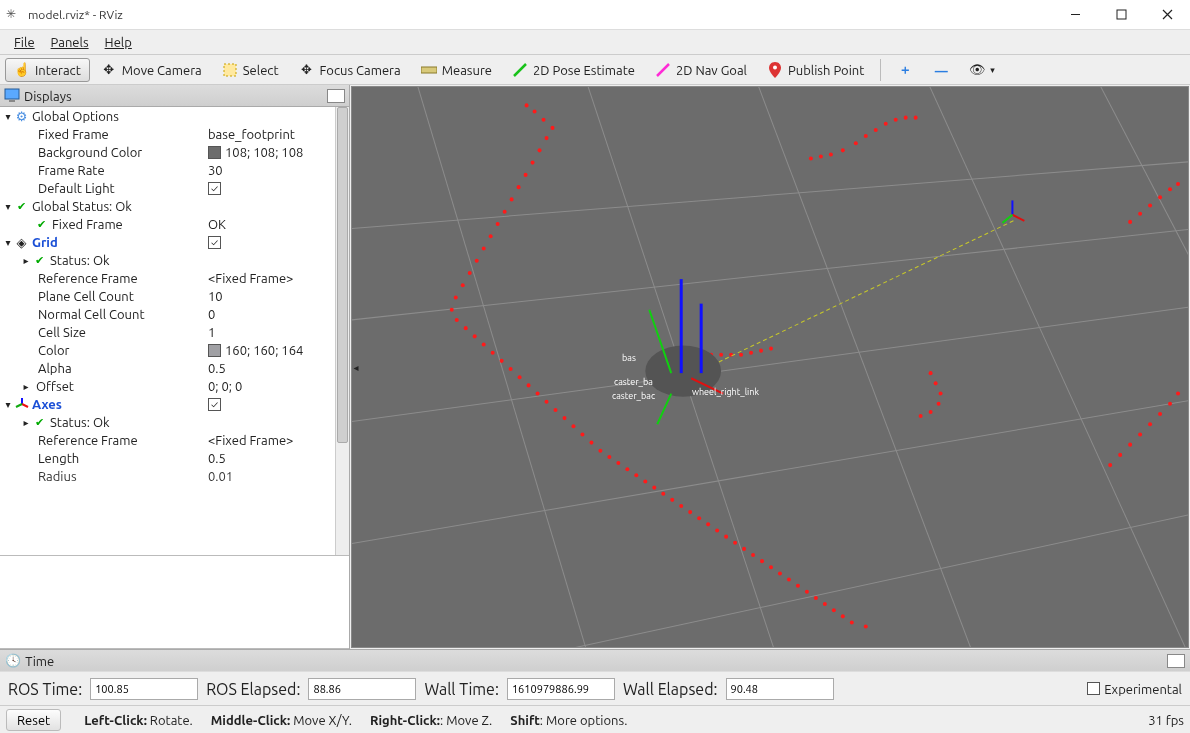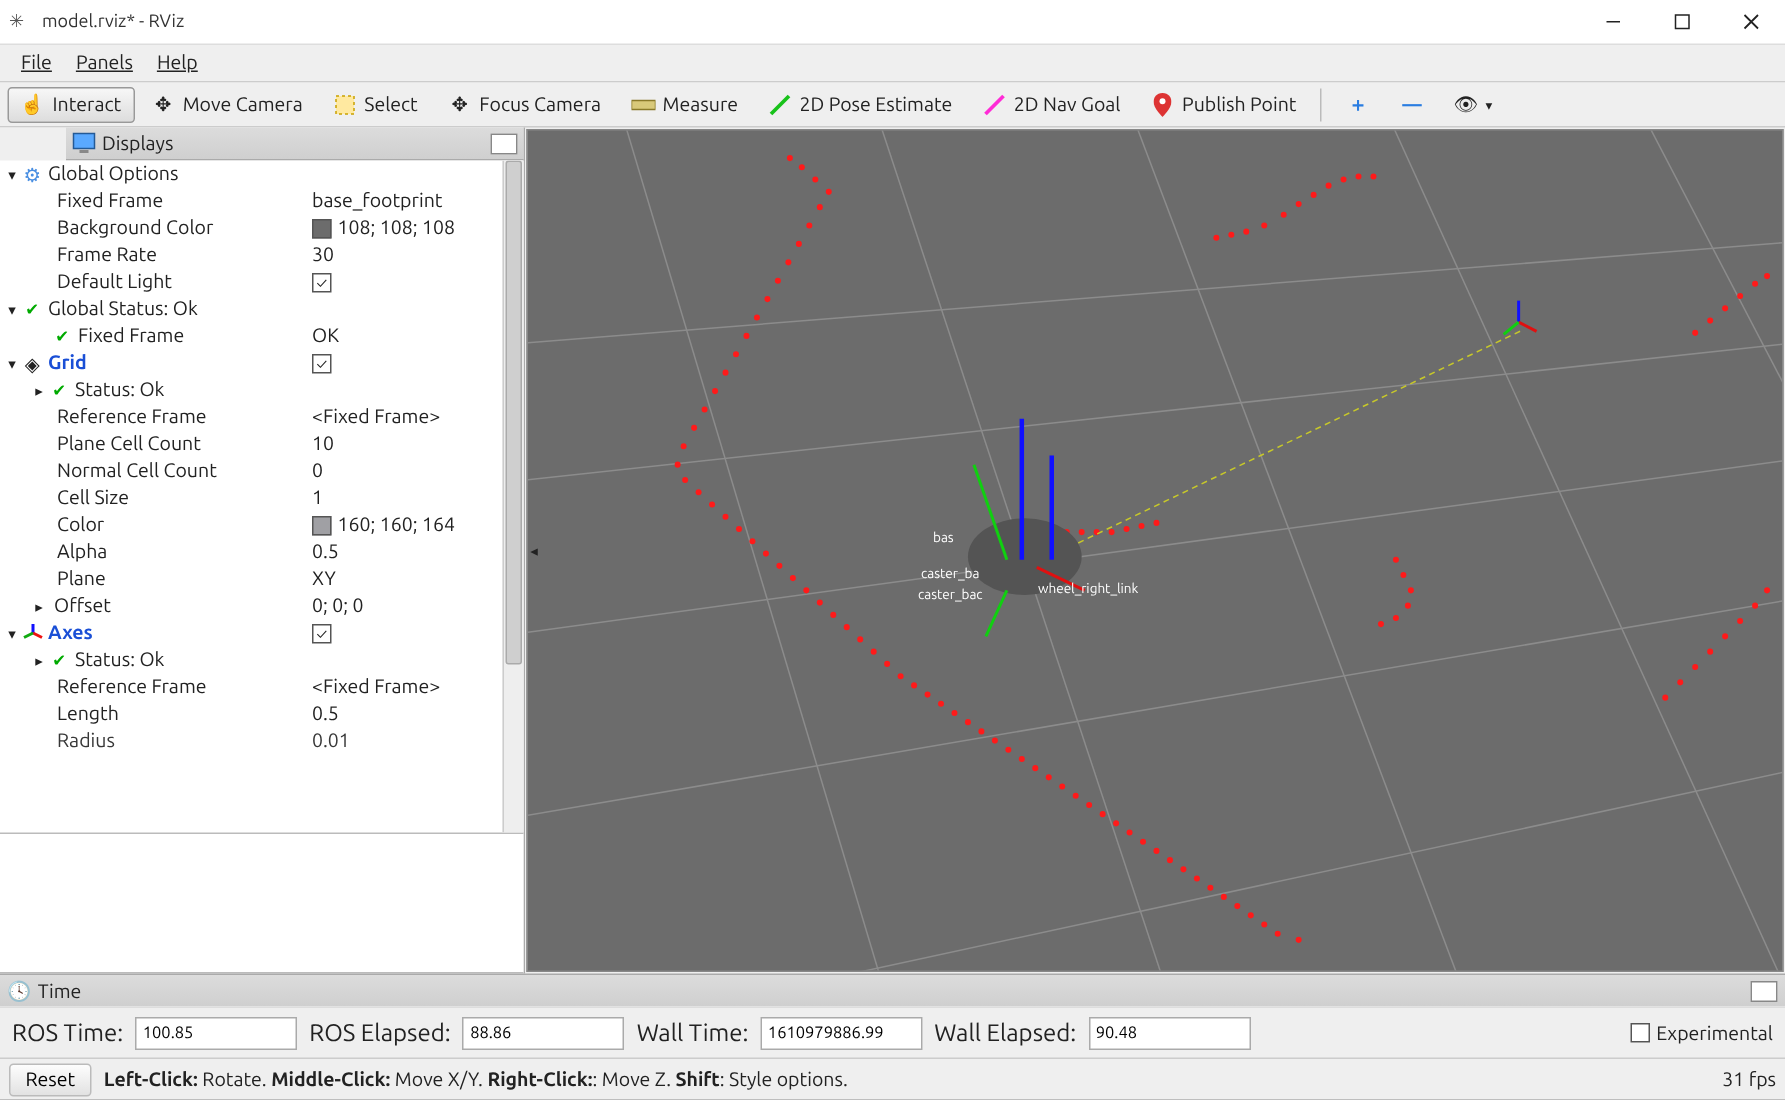--- a/index.html
+++ b/index.html
@@ -17,21 +17,21 @@
   .menubar .menuitem span.u { text-decoration: underline; }
   
   .toolbar { height: 30px; background: #efefef; display: flex; align-items: center; padding: 2px 5px; border-bottom: 1px solid #ccc; gap: 2px; }
   .toolbtn { display: flex; align-items: center; gap: 5px; padding: 3px 8px; border: 1px solid transparent; border-radius: 3px; font-size: 13px; white-space: nowrap; }
   .toolbtn.active { border: 1px solid #999; background: linear-gradient(#f7f7f7,#ddd); }
   .toolbtn .icn { width: 16px; height: 16px; display: inline-flex; align-items: center; justify-content: center; }
   .toolsep { width: 1px; height: 22px; background: #bbb; margin: 0 5px; }
   
   .hsplit { flex: 1; display: flex; min-height: 0; }
   .leftpanel { width: 350px; display: flex; flex-direction: column; border-right: 1px solid #aaa; background: #efefef; }
-  .panel-header { height: 22px; background: linear-gradient(#dcdcdc,#cfcfcf); display: flex; align-items: center; padding: 0 4px; font-size: 13px; border-bottom: 1px solid #aaa; margin-left: 44px; }
+  .panel-header { height: 22px; background: linear-gradient(#dcdcdc,#cfcfcf); display: flex; align-items: center; padding: 0 4px; font-size: 13px; border-bottom: 1px solid #aaa; }
   .panel-header .phicon { width: 16px; height: 16px; margin-right: 4px; }
   .panel-header .phbox { margin-left: auto; width: 18px; height: 14px; border: 1px solid #888; background: #fff; }
   .tree { flex: 1; background: #fff; overflow: auto; border-bottom: 1px solid #bbb; position: relative; }
   .tree .row { height: 18px; display: flex; align-items: center; font-size: 13px; white-space: nowrap; }
   .tree .row .lk { width: 208px; display: flex; align-items: center; }
   .tree .row .lv { flex: 1; display: flex; align-items: center; gap: 4px; }
   .tree .ind { display: inline-block; }
   .tree .trir { width: 12px; display: inline-flex; justify-content: center; color: #222; font-size: 10px; }
   .tree .cbx { width: 13px; height: 13px; border: 1px solid #555; display: inline-flex; align-items: center; justify-content: center; font-size: 10px; color: #222; margin-right: 4px; background:#fff;}
   .tree .typeicon { width: 15px; display: inline-flex; justify-content: center; margin-right: 3px; }
@@ -49,21 +49,21 @@
   .robolabel { position:absolute; color:#fff; font-size:9px; }
   
   .timepanel { border-top: 1px solid #aaa; display:flex; align-items:center; height:22px; background:linear-gradient(#dcdcdc,#cfcfcf); padding:0 5px;}
   .timebody { height:34px; display:flex; align-items:center; gap:8px; padding:0 8px; background:#efefef; border-top:1px solid #ddd;}
   .timebody label { font-size:16px; }
   .timebody input { width:108px; height:22px; font-size:11px; padding:0 4px; border:1px solid #aaa; background:#fff;}
   .timebody .expcheck { margin-left:auto; display:flex; align-items:center; gap:4px; }
   
   .statusbar { height:28px; display:flex; align-items:center; padding:0 6px; gap:8px; background:#efefef; border-top:1px solid #ccc; font-size:13px;}
   .statusbar button { height:22px; padding:0 10px; border:1px solid #bbb; border-radius:3px; background:linear-gradient(#fdfdfd,#e2e2e2); font-size:13px;}
-  .statusbar .hints b { font-weight: bold; }
+  .statusbar .hints b { font-weight: bold; margin-left: 15px; }
   .statusbar .fps { margin-left:auto; }
   .chk { width:13px; height:13px; border:1px solid #555; display:inline-block; background:#fff;}
   .tick { font-size:11px; color:#0a0; }
 </style>
 </head>
 <body>
 
 <div class="titlebar">
   <span class="app-icon">✳</span>
   <span class="title">model.rviz* - RViz</span>
@@ -306,29 +306,20 @@
             <span>160; 160; 164</span>
           </div>
         </div>
       <div class="row">
           <div class="lk">
             <span class="ind" style="width:38px"></span>
             <span>Alpha</span>
           </div>
           <div class="lv">
             <span>0.5</span>
-          </div>
-        </div>
-      <div class="row">
-          <div class="lk">
-            <span class="ind" style="width:38px"></span>
-            <span>Plane</span>
-          </div>
-          <div class="lv">
-            <span>XY</span>
           </div>
         </div>
       <div class="row">
           <div class="lk">
             <span class="ind" style="width:20px"></span>
             <span class="trir">▸</span>
             <span class="ind" style="width:4px"></span>
             <span>Offset</span>
           </div>
           <div class="lv">
@@ -568,16 +559,16 @@
     <span>Experimental</span>
   </div>
 </div>
 
 <div class="statusbar">
   <button>Reset</button>
   <span class="hints">
     <b>Left-Click:</b><span> Rotate. </span>
     <b>Middle-Click:</b><span> Move X/Y. </span>
     <b>Right-Click:</b><span>: Move Z. </span>
-    <b>Shift</b><span>: Style options.</span>
+    <b>Shift</b><span>: More options.</span>
   </span>
   <span class="fps">31 fps</span>
 </div>
 
 </body></html>

